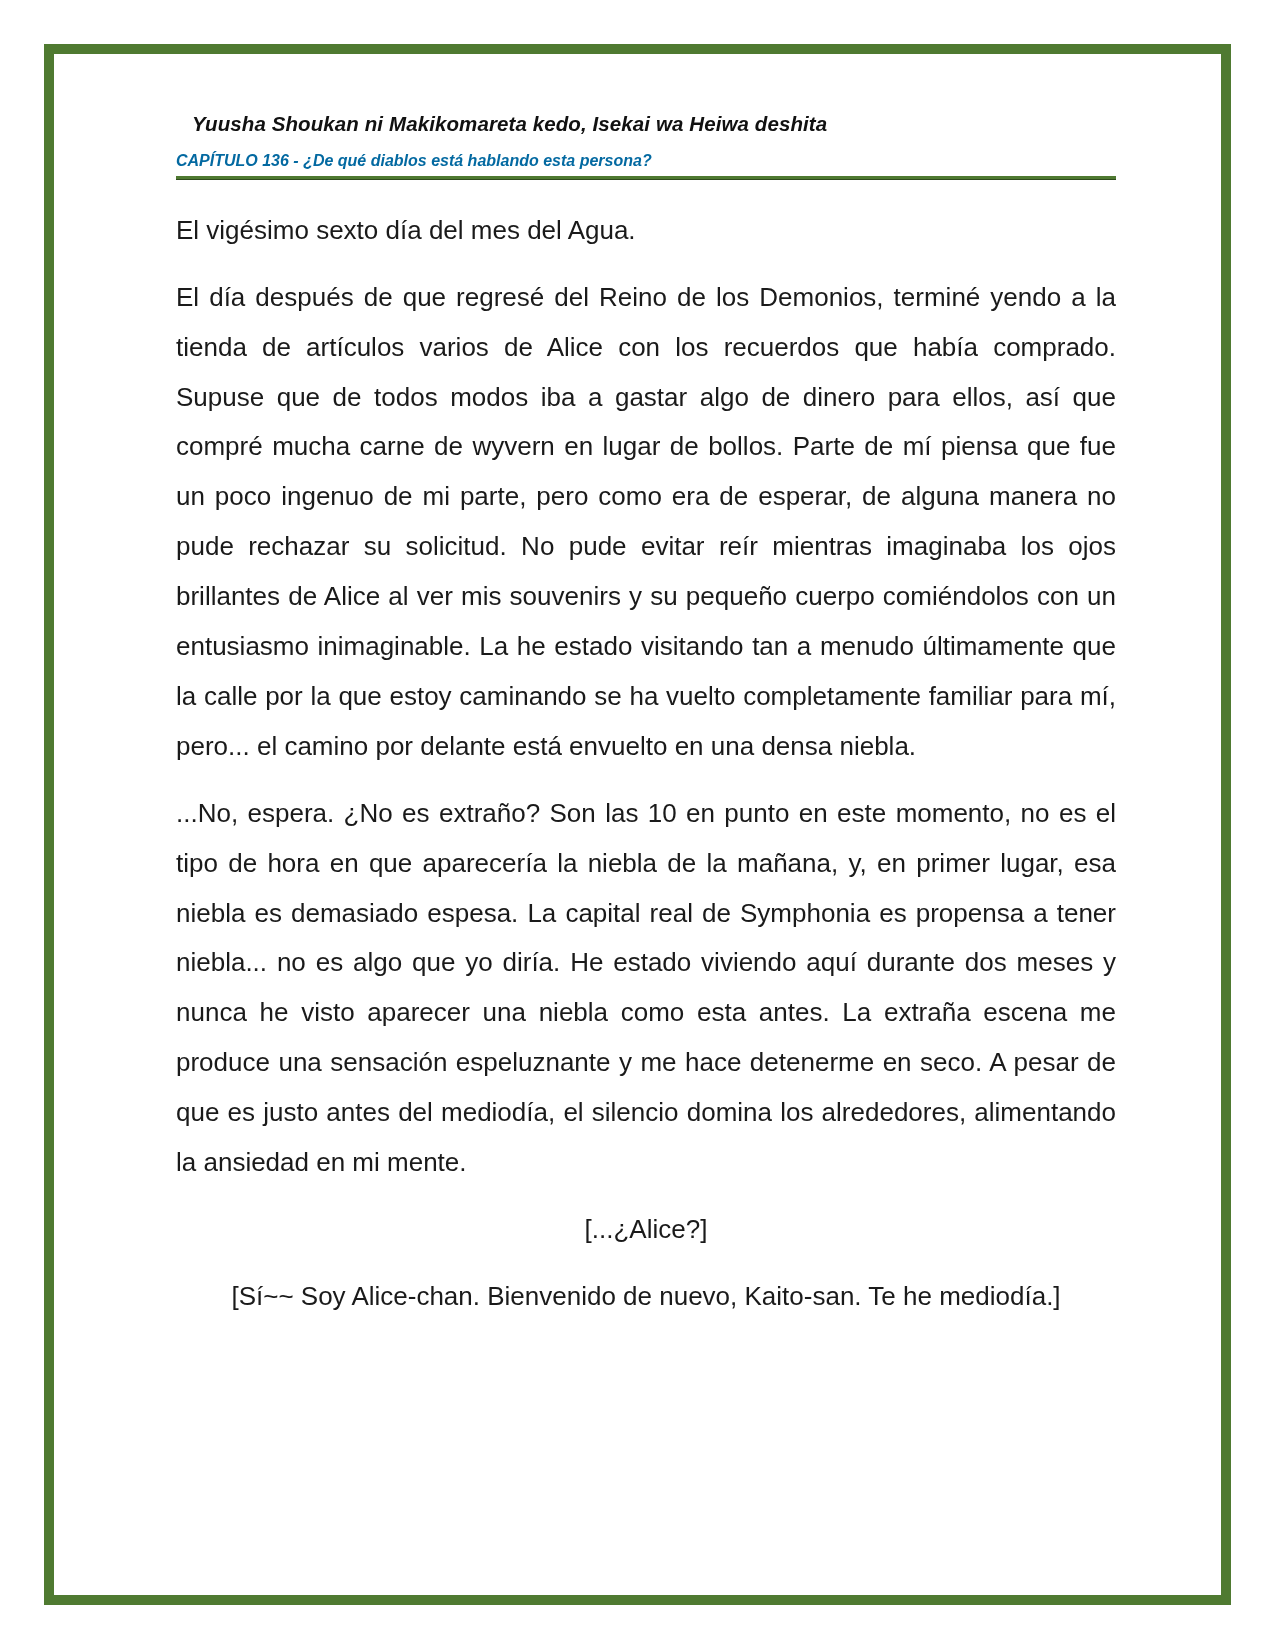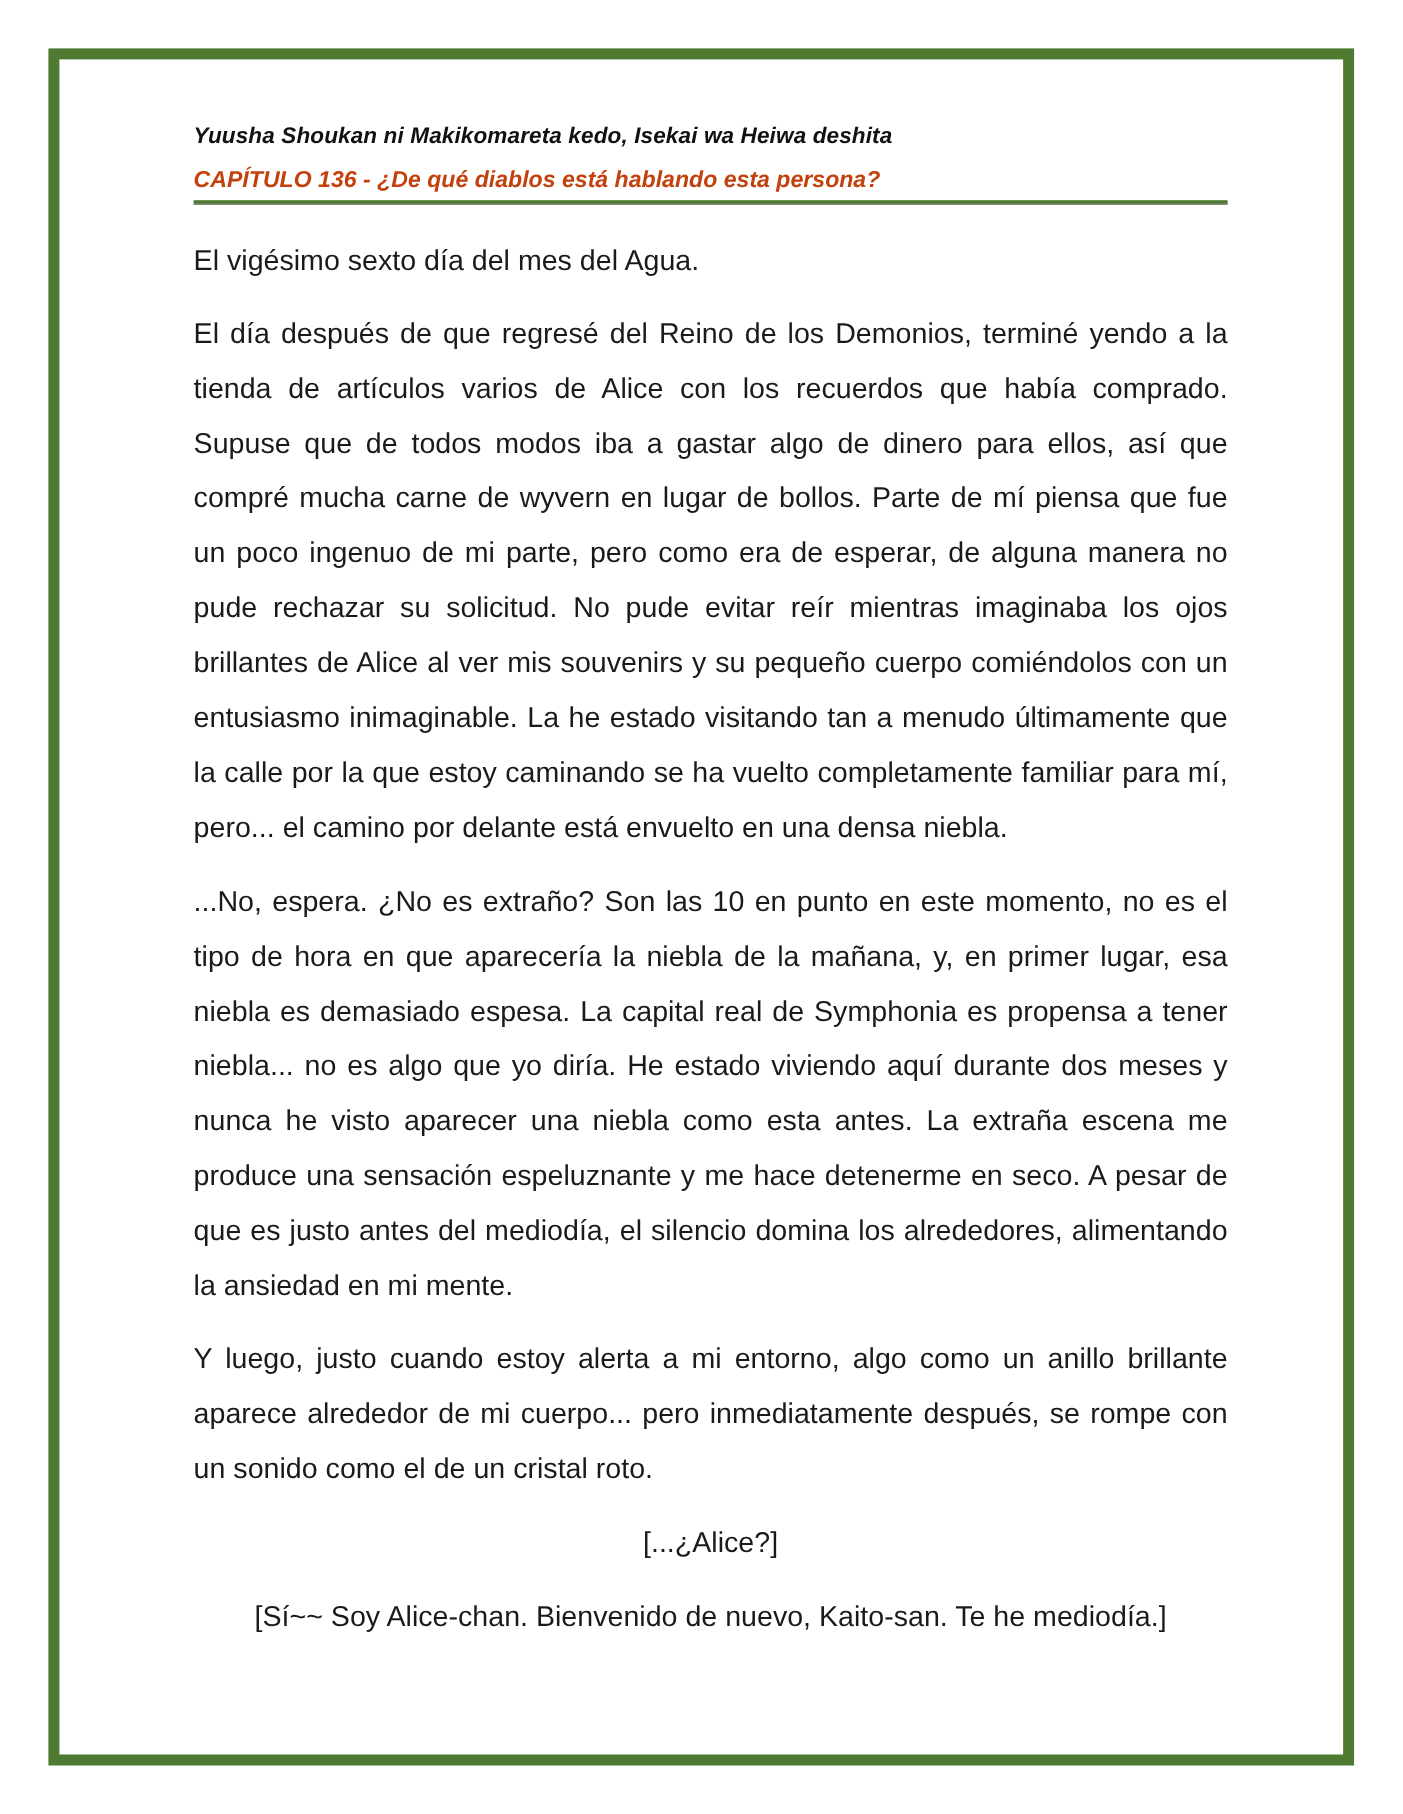--- a/index.html
+++ b/index.html
@@ -35,28 +35,28 @@
   }
   .doc-header {
     margin-bottom: 6px;
   }
   .series-title {
     font-style: italic;
     font-weight: bold;
     font-size: 20.5px;
     color: #111111;
     letter-spacing: 0.1px;
-    margin: 0 0 14px 0;
+    margin: 0 0 14px 16px;
     line-height: 1.2;
   }
   .chapter-title {
     font-style: italic;
     font-weight: bold;
-    font-size: 21px;
-    color: #c2410c;
+    font-size: 16px;
+    color: #0369a1;
     margin: 0 0 6px 0;
     line-height: 1.2;
   }
   .rule {
     height: 0;
     border-top: 3px solid #4f7a31;
     border-bottom: 1px solid #2f4a1d;
     margin: 4px 0 26px 0;
     width: 100%;
   }
@@ -84,20 +84,19 @@
         <div class="series-title">Yuusha Shoukan ni Makikomareta kedo, Isekai wa Heiwa deshita</div>
         <div class="chapter-title">CAPÍTULO 136 - ¿De qué diablos está hablando esta persona?</div>
       </div>
 
       <div class="rule"></div>
 
       <div class="body-text">
         <p>El vigésimo sexto día del mes del Agua.</p>
         <p>El día después de que regresé del Reino de los Demonios, terminé yendo a la tienda de artículos varios de Alice con los recuerdos que había comprado. Supuse que de todos modos iba a gastar algo de dinero para ellos, así que compré mucha carne de wyvern en lugar de bollos. Parte de mí piensa que fue un poco ingenuo de mi parte, pero como era de esperar, de alguna manera no pude rechazar su solicitud. No pude evitar reír mientras imaginaba los ojos brillantes de Alice al ver mis souvenirs y su pequeño cuerpo comiéndolos con un entusiasmo inimaginable. La he estado visitando tan a menudo últimamente que la calle por la que estoy caminando se ha vuelto completamente familiar para mí, pero... el camino por delante está envuelto en una densa niebla.</p>
         <p>...No, espera. ¿No es extraño? Son las 10 en punto en este momento, no es el tipo de hora en que aparecería la niebla de la mañana, y, en primer lugar, esa niebla es demasiado espesa. La capital real de Symphonia es propensa a tener niebla... no es algo que yo diría. He estado viviendo aquí durante dos meses y nunca he visto aparecer una niebla como esta antes. La extraña escena me produce una sensación espeluznante y me hace detenerme en seco. A pesar de que es justo antes del mediodía, el silencio domina los alrededores, alimentando la ansiedad en mi mente.</p>
-        <p>Y luego, justo cuando estoy alerta a mi entorno, algo como un anillo brillante aparece alrededor de mi cuerpo... pero inmediatamente después, se rompe con un sonido como el de un cristal roto.</p>
         <p class="last">[...¿Alice?]</p>
         <p class="last">[Sí~~ Soy Alice-chan. Bienvenido de nuevo, Kaito-san. Te he mediodía.]</p>
       </div>
 
     </div>
   </div>
 </div>
 
 </body></html>

